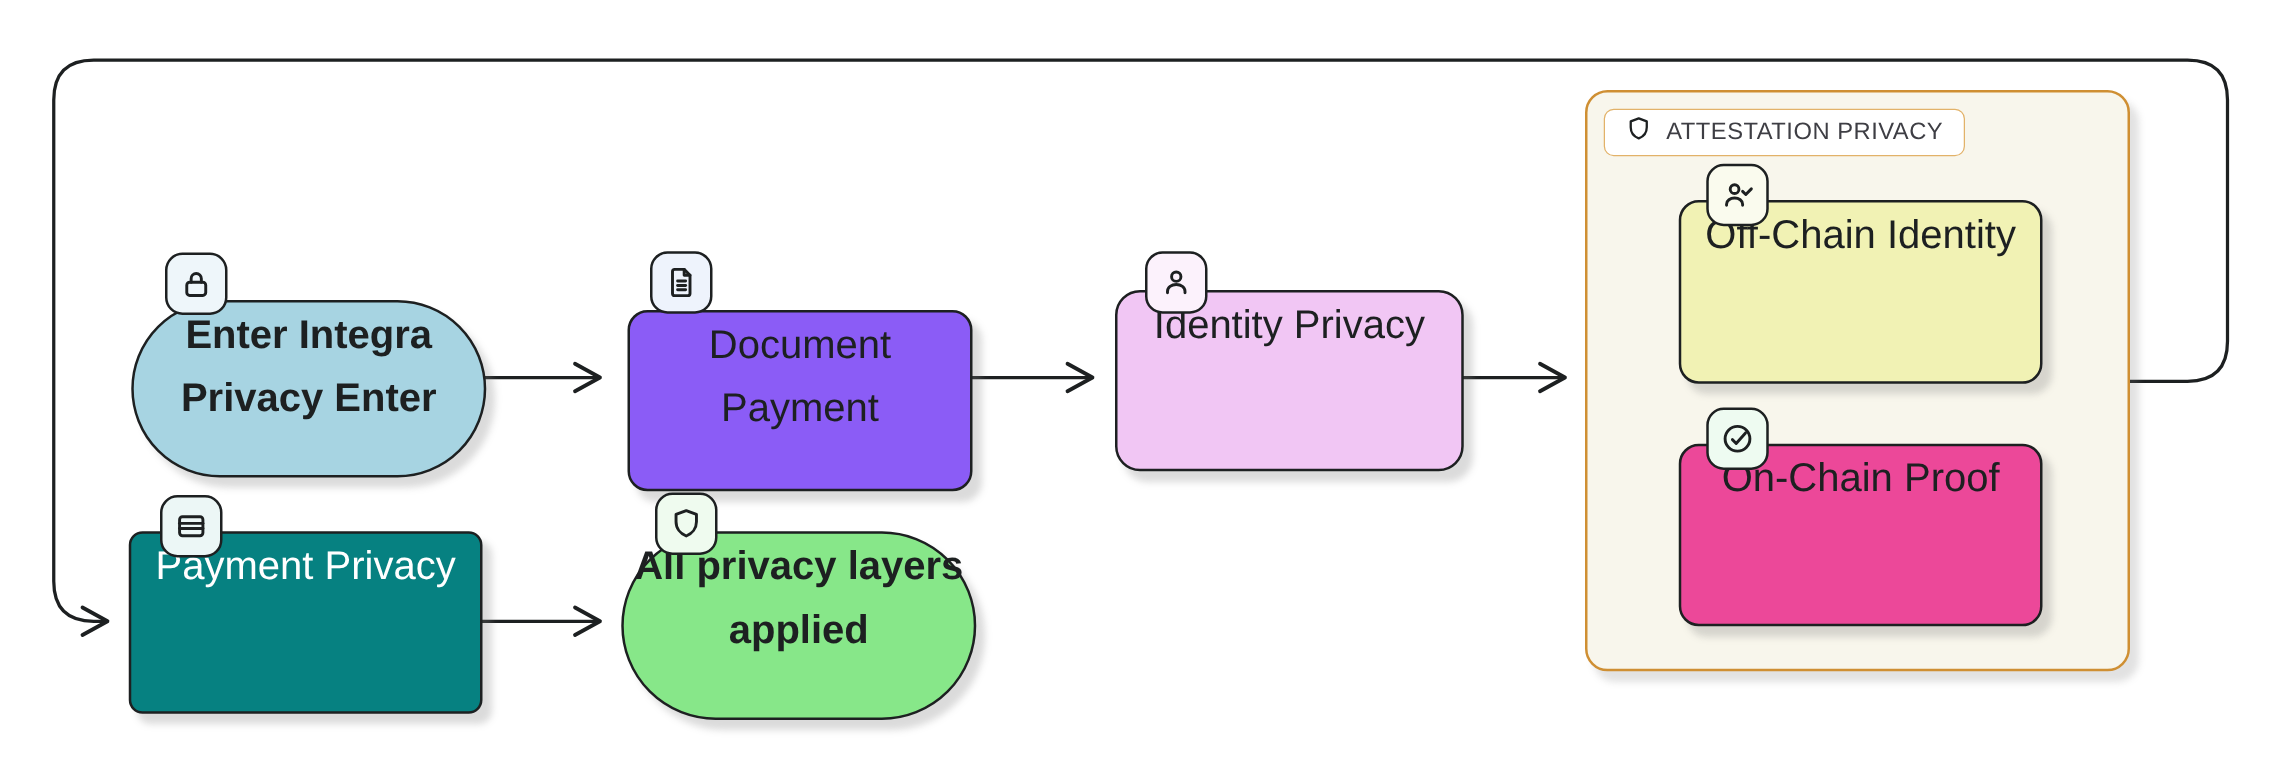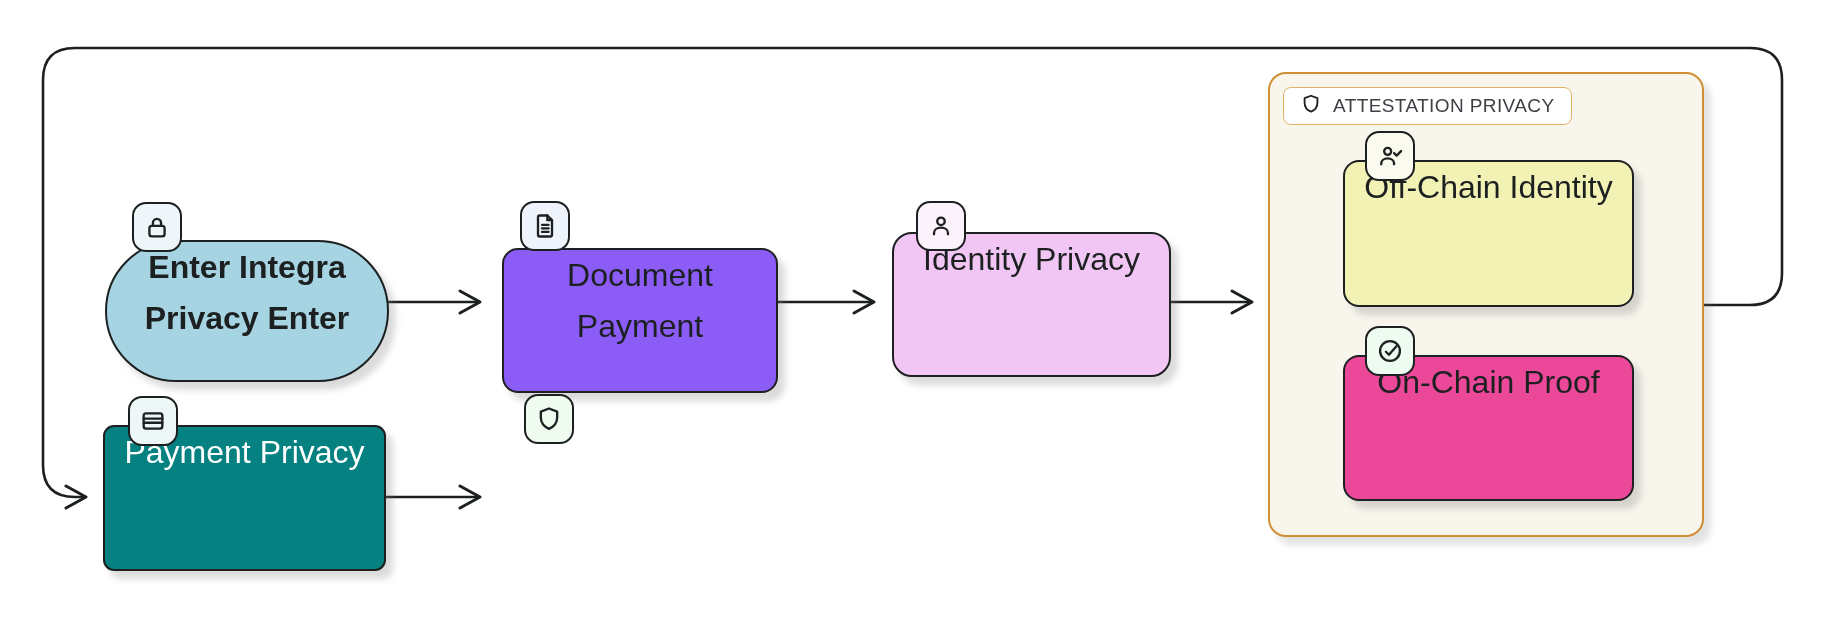--- a/index.html
+++ b/index.html
@@ -151,19 +151,25 @@
     </div>
   </div>
   <div class="badge b-payment">
     <svg width="28" height="28" viewBox="0 0 24 24" fill="none" stroke="#1d2021" stroke-width="2" stroke-linecap="round" stroke-linejoin="round">
       <rect x="4" y="5.5" width="16" height="13" rx="2"></rect>
       <line x1="4" y1="10" x2="20" y2="10"></line>
       <line x1="4" y1="13.5" x2="20" y2="13.5"></line>
     </svg>
   </div>
 
+  <div class="node stadium node-applied">
+    <div>
+      <span class="label-line">All privacy layers</span>
+      <span class="label-line">applied</span>
+    </div>
+  </div>
   <div class="badge b-applied">
     <svg width="28" height="28" viewBox="0 0 24 24" fill="none" stroke="#1d2021" stroke-width="2" stroke-linecap="round" stroke-linejoin="round">
       <path d="M12 3 l7 2.6 v5 c0 4.6 -3 8.2 -7 9.8 c-4 -1.6 -7 -5.2 -7 -9.8 v-5 z"></path>
     </svg>
   </div>
 
 </div>
 
 </body></html>

